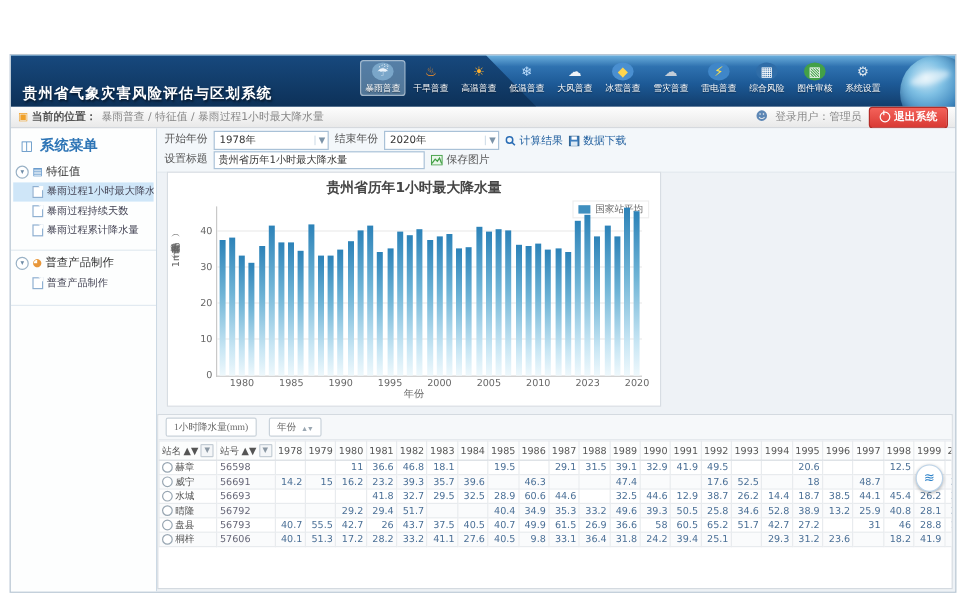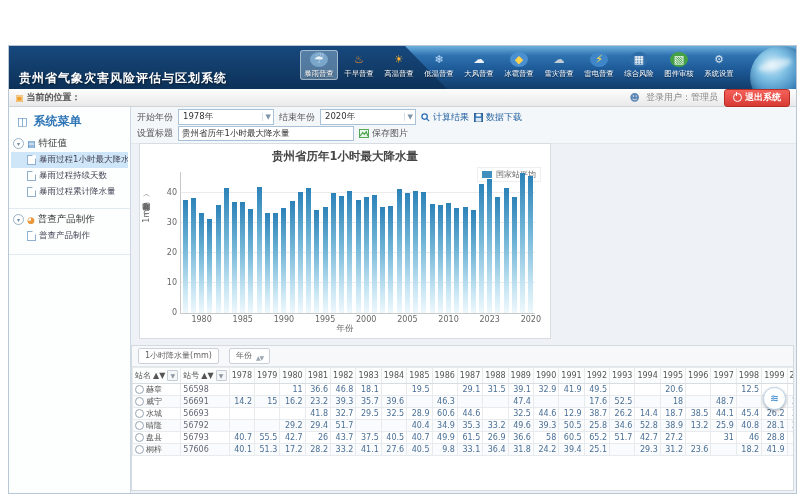--- a/index.html
+++ b/index.html
@@ -54,21 +54,21 @@
   .tl{display:flex;align-items:center;gap:3px;font-size:8.5px;color:#445;padding:2px 1px 2px 16px;
       white-space:nowrap;overflow:hidden;cursor:pointer;}
   .tl.active{background:#cfe6f8;}
   .doc{width:7px;height:8px;background:#fff;border:1px solid #8fb0d1;flex:0 0 auto;position:relative;}
   .doc:after{content:"";position:absolute;right:-1px;top:-1px;border:2px solid transparent;
       border-top-color:#fdfefe;border-right-color:#fdfefe;}
 
   
   .main{position:absolute;left:122px;top:61px;right:0;bottom:0;background:#eef2f6;}
   .ctr{position:absolute;top:0;left:0;right:0;height:36px;background:#f3f7fa;border-bottom:1px solid #e2e8ee;}
-  .crow{position:absolute;left:6px;display:flex;align-items:center;gap:5px;font-size:9px;color:#555;white-space:nowrap;}
+  .crow{position:absolute;left:6px;display:flex;gap:5px;font-size:9px;color:#555;white-space:nowrap;}
   .crow1{top:2px;} .crow2{top:19px;}
   .sel{width:88px;height:14px;background:#fff;border:1px solid #a9c1d7;display:flex;align-items:center;
       justify-content:space-between;padding:0 2px 0 4px;font-size:8.5px;color:#333;cursor:pointer;}
   .sel .ar{color:#7d94a9;font-size:7px;border-left:1px solid #d4e0ea;padding-left:3px;}
   .note{color:#e4502a;}
   .lnk{color:#1f5e9e;display:flex;align-items:center;gap:3px;cursor:pointer;}
   .inp{width:168px;height:13px;border:1px solid #a9c1d7;font-size:8.5px;padding:0 3px;color:#333;background:#fff;
       font-family:"DejaVu Sans",sans-serif;}
 
   
@@ -83,21 +83,21 @@
   .bar{position:absolute;bottom:0;width:5px;background:linear-gradient(180deg,#2c82b8 0%,#6fb4d6 40%,#c8e6f4 80%,#eef8fc 100%);}
   .ytick{position:absolute;left:-28px;width:24px;text-align:right;font-size:8px;color:#666;}
   .xtick{position:absolute;width:30px;text-align:center;font-size:8px;color:#666;top:143px;}
   .ylab{position:absolute;left:2px;top:58px;font-size:8px;color:#666;writing-mode:vertical-rl;transform:rotate(180deg);}
   .xlab{position:absolute;bottom:3px;left:0;right:0;text-align:center;font-size:8.5px;color:#666;}
 
   
   .gridw{position:absolute;left:0;top:238px;right:2px;bottom:2px;background:#fff;border:1px solid #d4dae0;overflow:hidden;}
   .chips{height:20px;background:#f6f8fa;border-bottom:1px solid #e0e5ea;display:flex;align-items:center;gap:10px;padding:0 6px;}
   .chip{border:1px solid #c9d2da;background:#fff;font-size:8px;color:#666;padding:1px 6px 2px;border-radius:2px;
-      display:flex;gap:4px;align-items:flex-end;cursor:pointer;white-space:nowrap;}
+      display:flex;gap:4px;align-items:flex-end;cursor:pointer;white-space:nowrap;font-family:Liberation Serif, serif;}
   .chip .srt{color:#9aa7b2;font-size:6px;letter-spacing:-1px;}
   .tblwrap{position:absolute;top:21px;left:0;right:0;bottom:0;overflow:hidden;}
   table.grid{border-collapse:collapse;table-layout:fixed;}
   .grid th,.grid td{border:1px solid #e8ebee;font-size:8px;height:12px;padding:0 2px;overflow:hidden;white-space:nowrap;box-sizing:border-box;}
   .grid th{background:#fcfdfd;color:#555;font-weight:normal;border-bottom:1px solid #d8dde2;height:16px;}
   .grid td.num{text-align:right;color:#4a6f96;}
   .grid td.idc{color:#667;}
   .grid tr:nth-child(even) td{background:#fafbfc;}
   .namec{display:flex;align-items:center;gap:2px;color:#555;}
   .radio{display:inline-block;width:7px;height:7px;border:1px solid #98a6b2;border-radius:50%;background:#fff;flex:0 0 auto;cursor:pointer;}
@@ -162,20 +162,21 @@
         <div class="nav-item">
           <div class="nav-ico" style="background: transparent; color: rgb(221, 230, 238);">⚙</div>
           <span class="nav-lbl">系统设置</span>
         </div>
       </div>
   </div>
 
   <div class="bc">
     <span class="bc-ico">▣</span>
     <span class="bc-label">当前的位置：</span>
+    <span>暴雨普查 / 特征值 / 暴雨过程1小时最大降水量</span>
     <span class="bc-right">
       <span class="user-ico">☻</span>
       <span>登录用户：管理员</span>
       <span class="logout">
         <span class="pw"></span>
         <span>退出系统</span>
       </span>
     </span>
   </div>
 

